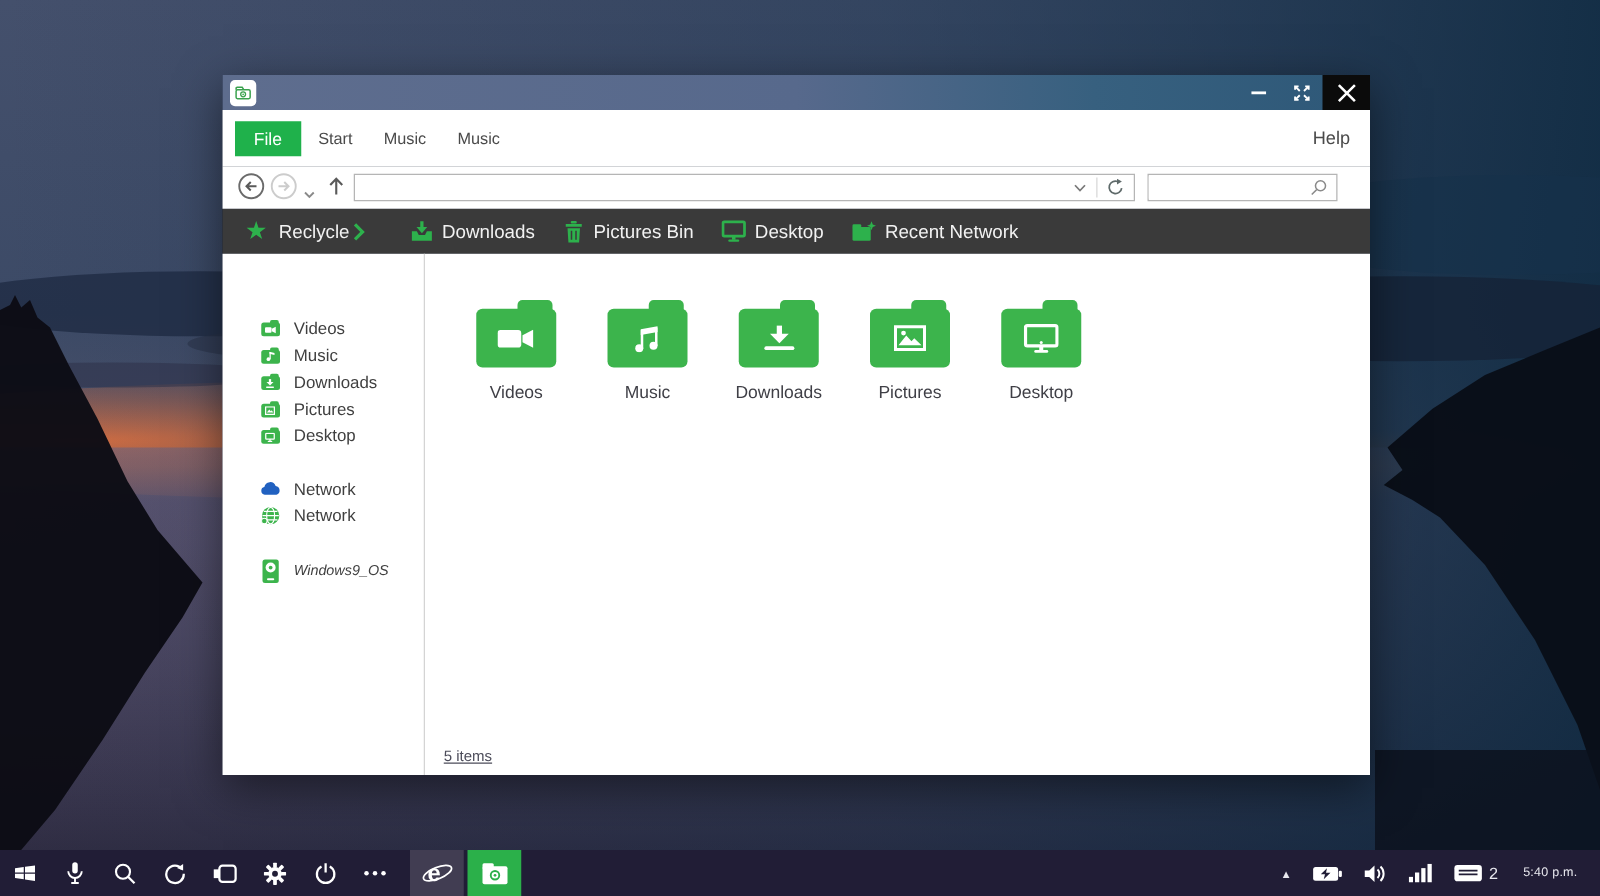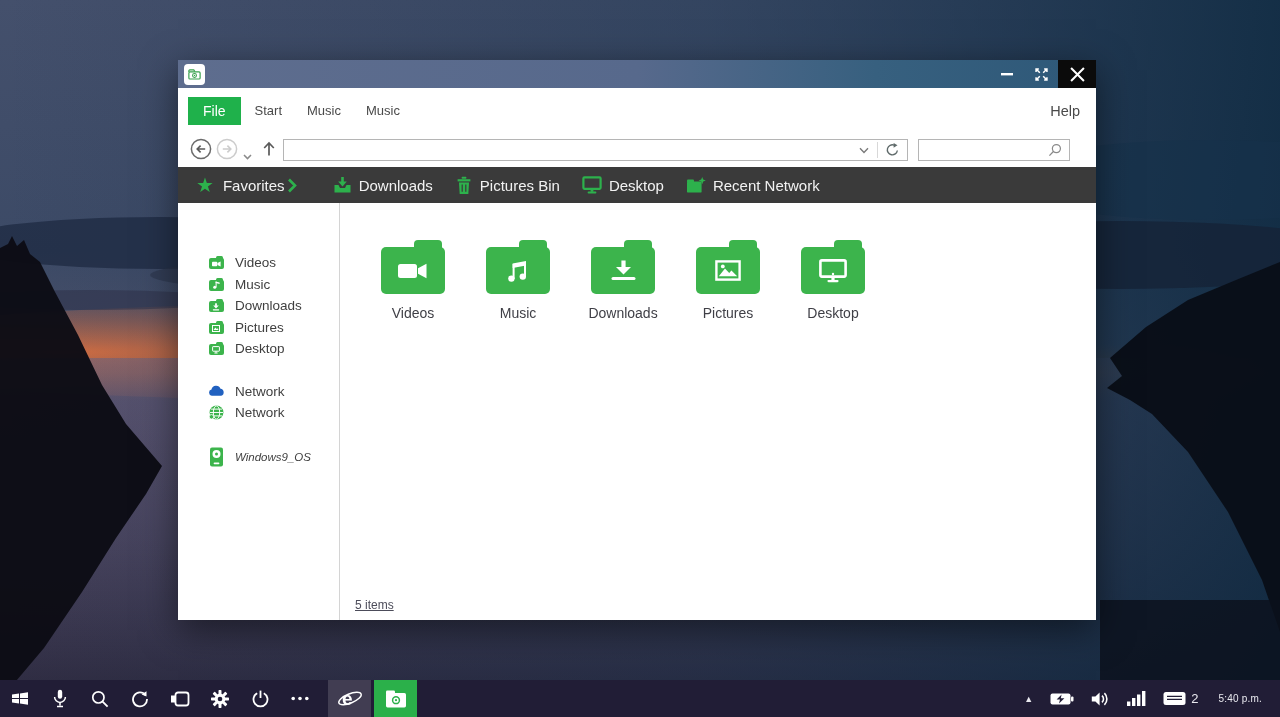--- a/index.html
+++ b/index.html
@@ -217,21 +217,21 @@
           <svg width="14" height="14" viewBox="0 0 16 16">
             <circle cx="9.6" cy="6.4" r="4.6" fill="none" stroke="#8a8a8a" stroke-width="1.4"></circle>
             <path d="M6.2,9.8 L1.6,14.4" stroke="#8a8a8a" stroke-width="1.5"></path>
           </svg>
         </span>
       </div>
     </div>
 
     <div class="favbar">
       <span class="fav-star">★</span>
-      <span class="fav-title">Favorites</span>
+      <span class="fav-title">Reclycle</span>
       <span class="fav-chev">
         <svg width="10" height="15" viewBox="0 0 10 15">
             <path d="M2,1.5 L8,7.5 L2,13.5" fill="none" stroke="#2db14c" stroke-width="2.6"></path>
           </svg>
       </span>
       <span class="fav-gap"></span>
 
       <div class="fav-item">
         <span class="fico">
           <svg width="19" height="18" viewBox="0 0 19 18">

